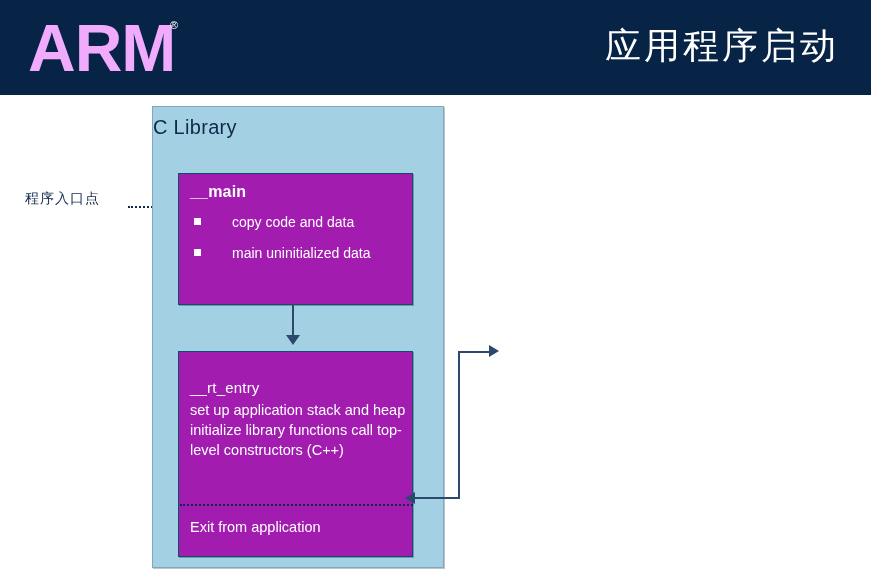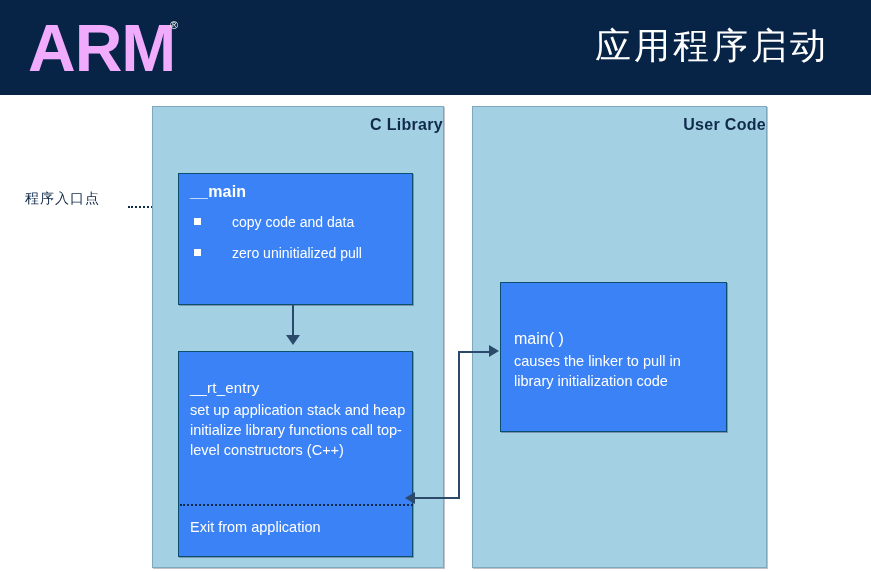--- a/index.html
+++ b/index.html
@@ -38,21 +38,21 @@
   #arm-tm {
     position: absolute;
     left: 170px;
     top: 20px;
     color: #ffffff;
     font-size: 11px;
     line-height: 11px;
   }
   #header-title {
     position: absolute;
-    right: 42px;
+    right: 32px;
     top: 20px;
     color: #ffffff;
     font-size: 36px;
     line-height: 52px;
     letter-spacing: 3px;
     font-family: "DejaVu Sans", sans-serif;
   }
 
   
   #diagram {
@@ -79,30 +79,30 @@
     left: 472px;
     top: 11px;
     width: 295px;
     height: 462px;
   }
   .panel-title {
     position: absolute;
     top: 9px;
     left: 0;
     width: 100%;
-    text-align: right;
+    text-align: left;
     color: #102a4a;
-    font-size: 16px;
-    font-weight: bold;
+    font-size: 20px;
+    font-weight: normal;
     letter-spacing: 0.3px;
   }
 
   .proc-box {
     position: absolute;
-    background: #3b82f6;
+    background: #a21caf;
     border: 1px solid #0b4f6f;
     box-shadow: 1px 1px 0 rgba(80,90,110,0.5);
     box-sizing: border-box;
     color: #e8f2f8;
   }
   #box-main {
     left: 25px;
     top: 66px;
     width: 235px;
     height: 132px;
@@ -315,47 +315,37 @@
 
     <div class="proc-box" id="box-main">
       <div class="box-heading">__main</div>
       <ul class="bullet-list">
         <li>
           <span class="bullet-sq"></span>
           <span>copy code and data</span>
         </li>
         <li>
           <span class="bullet-sq"></span>
-          <span>zero uninitialized pull</span>
+          <span>main uninitialized data</span>
         </li>
       </ul>
     </div>
 
     <div class="proc-box" id="box-rt-entry">
       <div class="box-text-block" id="rt-entry-body">
         <span id="rt-entry-title">__rt_entry</span>
         <span>set up application stack and heap
 initialize library functions
 call top-level constructors (C++)</span>
       </div>
       <div id="rt-entry-divider"></div>
       <div id="rt-entry-exit">Exit from application</div>
     </div>
   </div>
 
-  <div class="panel" id="panel-user-code">
-    <div class="panel-title">User Code</div>
-
-    <div class="proc-box" id="box-user-main">
-      <div id="user-main-body">
-        <span id="user-main-title">main( )</span>
-        <span>causes the linker to pull in library initialization code</span>
-      </div>
-    </div>
-  </div>
 
   <div class="arrow-line" id="arrow-down-shaft"></div>
   <div id="arrow-down-head"></div>
 
   <div class="arrow-line" id="arrow-to-main-v"></div>
   <div class="arrow-line" id="arrow-to-main-h"></div>
   <div id="arrow-to-main-head"></div>
 
   <div class="arrow-line" id="arrow-return-h"></div>
   <div id="arrow-return-head"></div>

